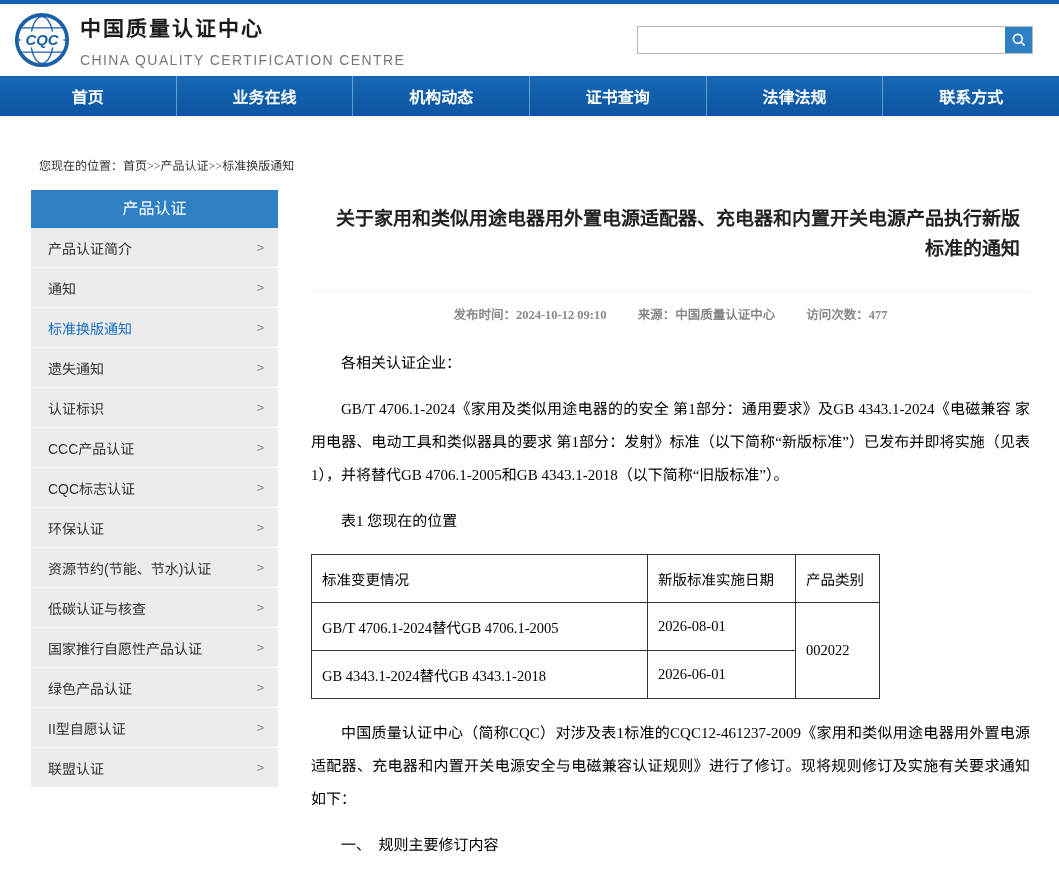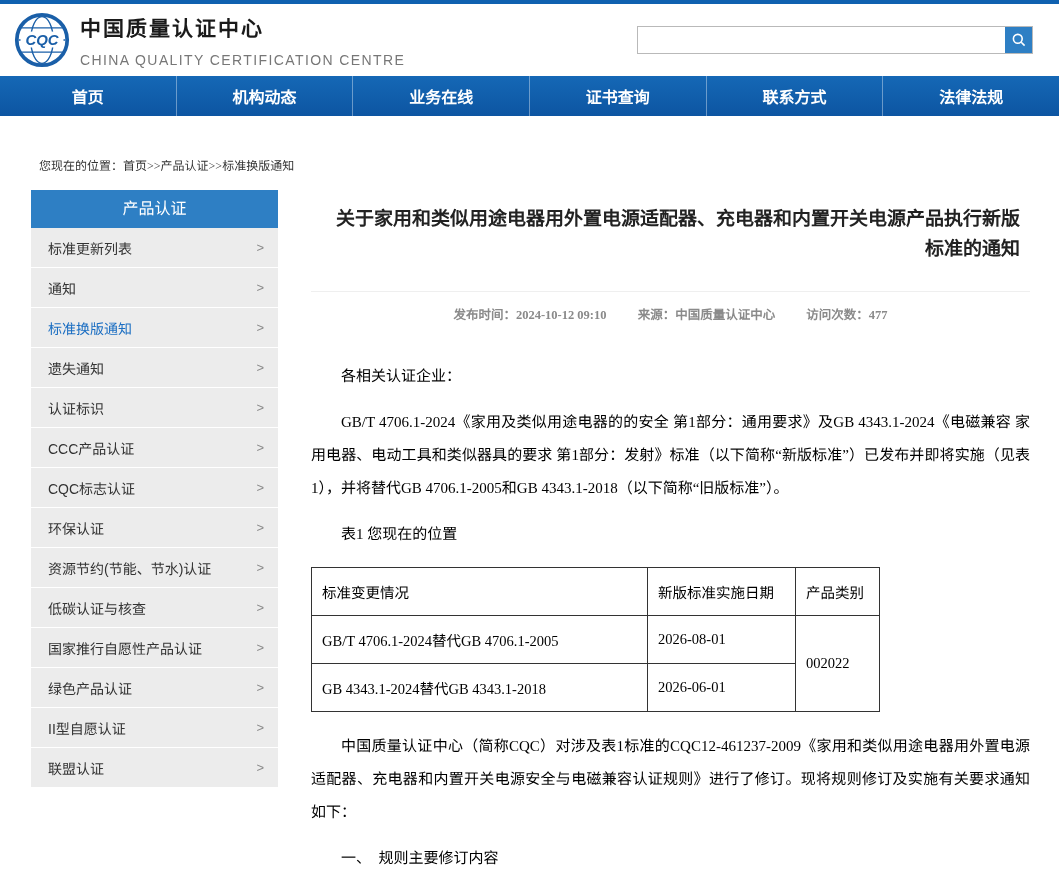--- a/index.html
+++ b/index.html
@@ -140,37 +140,37 @@
         <svg viewBox="0 0 20 20" width="16" height="16">
           <circle cx="8.5" cy="8.5" r="5.5" fill="none" stroke="#fff" stroke-width="2"></circle>
           <line x1="12.8" y1="12.8" x2="17" y2="17" stroke="#fff" stroke-width="2"></line>
         </svg>
       </button>
     </div>
   </header>
 
   <nav class="main-nav">
     <div class="nav-item">首页</div>
+    <div class="nav-item">业务在线</div>
     <div class="nav-item">机构动态</div>
-    <div class="nav-item">业务在线</div>
     <div class="nav-item">证书查询</div>
+    <div class="nav-item">法律法规</div>
     <div class="nav-item">联系方式</div>
-    <div class="nav-item">法律法规</div>
   </nav>
 
   <div class="content-wrap">
 
     <div class="breadcrumb"><span>您现在的位置：</span><span class="crumb">首页</span><span>&gt;&gt;</span><span class="crumb">产品认证</span><span>&gt;&gt;</span><span class="crumb">标准换版通知</span></div>
 
     <div class="columns">
 
       <aside class="sidebar">
         <div class="sidebar-title">产品认证</div>
         <div class="sidebar-item">
-          <span>标准更新列表</span>
+          <span>产品认证简介</span>
           <span class="chevron">&gt;</span>
         </div>
         <div class="sidebar-item">
           <span>通知</span>
           <span class="chevron">&gt;</span>
         </div>
         <div class="sidebar-item active">
           <span>标准换版通知</span>
           <span class="chevron">&gt;</span>
         </div>
@@ -222,21 +222,21 @@
 
       <main class="article">
         <h1 class="article-title">关于家用和类似用途电器用外置电源适配器、充电器和内置开关电源产品执行新版标准的通知</h1>
 
         <div class="article-meta">
           <span class="meta-group"><span>发布时间：</span><span>2024-10-12 09:10</span></span>
           <span class="meta-group"><span>来源：</span><span>中国质量认证中心</span></span>
           <span class="meta-group"><span>访问次数：</span><span>477</span></span>
         </div>
 
-        <p class="para indent" style="margin-top:37px">各相关认证企业：</p>
+        <p class="para indent" style="margin-top:24px">各相关认证企业：</p>
         <p class="para indent">GB/T 4706.1-2024《家用及类似用途电器的的安全 第1部分：通用要求》及GB 4343.1-2024《电磁兼容 家用电器、电动工具和类似器具的要求 第1部分：发射》标准（以下简称“新版标准”）已发布并即将实施（见表1），并将替代GB 4706.1-2005和GB 4343.1-2018（以下简称“旧版标准”）。</p>
         <p class="para indent">表1 您现在的位置</p>
 
         <table class="std-table">
           <colgroup>
               <col class="c1">
               <col class="c2">
               <col class="c3">
             </colgroup>
           <thead>

